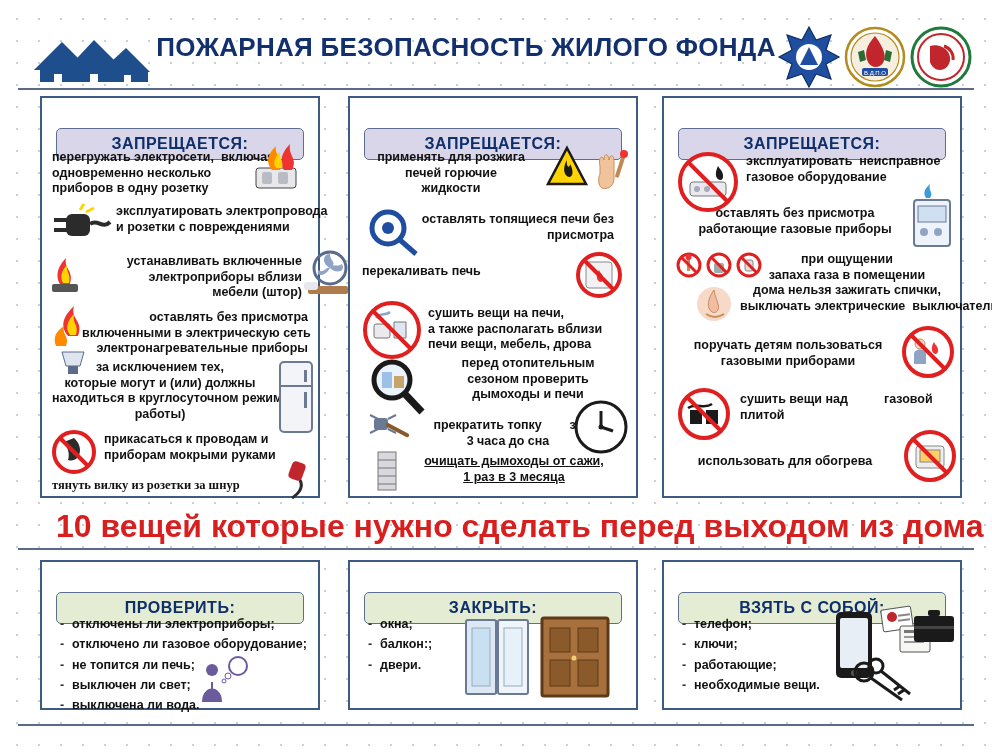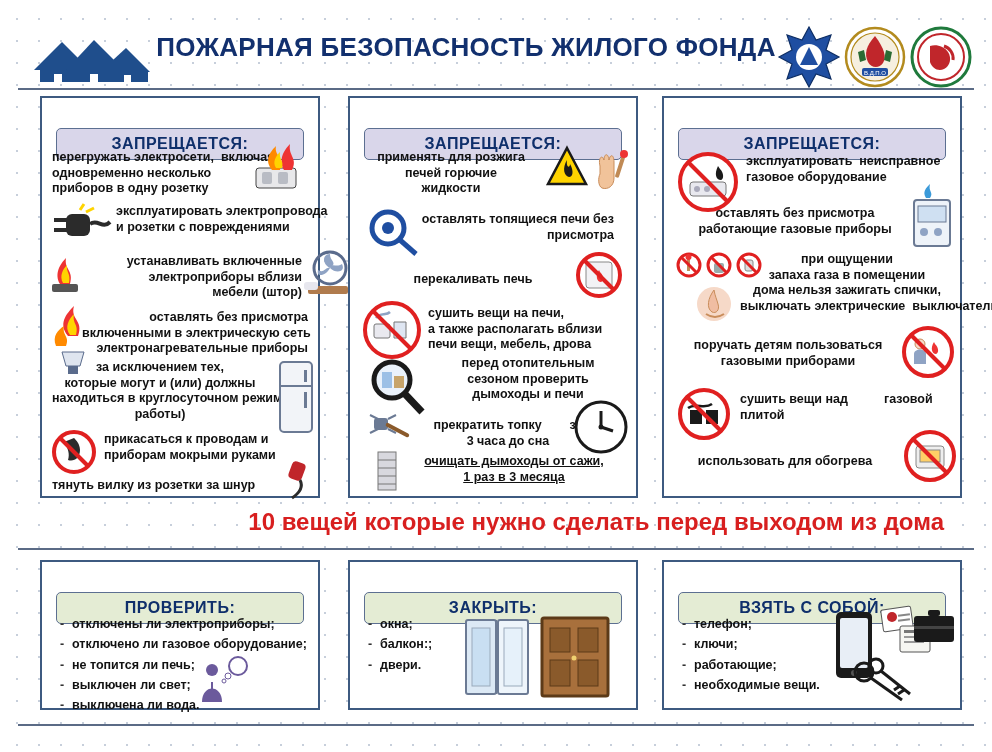--- a/index.html
+++ b/index.html
@@ -77,23 +77,23 @@
   .ptxt{
     position:absolute;
     font-size:12.5px;
     color:#111;
     line-height:1.25;
     font-weight:bold;
   }
 
   
   .mid-title{
-    position:absolute;left:24px;top:508px;width:920px;
+    position:absolute;left:56px;top:508px;width:920px;
     text-align:right;
-    font-size:24px;font-weight:bold;color:#d81f1f;
+    font-size:32px;font-weight:bold;color:#d81f1f;
     white-space:nowrap;
   }
   .hr-mid{position:absolute;left:18px;top:548px;width:956px;height:2px;background:#5b6b86;}
 
   
   .b1{left:40px;top:560px;width:280px;height:150px;}
   .b2{left:348px;top:560px;width:290px;height:150px;}
   .b3{left:662px;top:560px;width:300px;height:150px;}
 
   .bullets{
@@ -234,21 +234,21 @@
 
     <div class="ic" style="left:8px;top:330px;">
       <svg width="48" height="48" viewBox="0 0 48 48">
         <circle cx="24" cy="24" r="20" fill="#fff" stroke="#e02020" stroke-width="4"></circle>
         <path d="M14,14 C18,20 20,26 18,32 C24,34 30,30 30,22 C30,16 26,12 24,10" fill="#2b2b2b"></path>
         <line x1="9" y1="9" x2="39" y2="39" stroke="#e02020" stroke-width="4"></line>
       </svg>
     </div>
     <div class="ptxt" style="left:62px;top:334px;width:206px;">прикасаться&nbsp;к&nbsp;проводам&nbsp;и<br>приборам&nbsp;мокрыми&nbsp;руками</div>
 
-    <div class="ptxt" style="left:10px;top:380px;width:238px;">тянуть вилку из розетки за шнур</div>
+    <div class="ptxt" style="left:10px;top:380px;width:238px;font-family:Liberation Serif, serif;">тянуть вилку из розетки за шнур</div>
     <div class="ic" style="left:236px;top:358px;">
       <svg width="40" height="46" viewBox="0 0 40 46">
         <rect x="12" y="6" width="14" height="18" rx="4" fill="#c0262b" transform="rotate(20 19 15)"></rect>
         <path d="M22,24 C26,32 20,38 14,42" stroke="#2b2b2b" stroke-width="3" fill="none"></path>
       </svg>
     </div>
   </div>
 
   <div class="panel p2">
     <div class="band">ЗАПРЕЩАЕТСЯ:</div>
@@ -270,21 +270,21 @@
 
     <div class="ic" style="left:14px;top:104px;">
       <svg width="56" height="54" viewBox="0 0 56 54">
         <circle cx="24" cy="26" r="16" fill="none" stroke="#1f4ea1" stroke-width="5"></circle>
         <circle cx="24" cy="26" r="6" fill="#1f4ea1"></circle>
         <line x1="36" y1="38" x2="52" y2="52" stroke="#1f4ea1" stroke-width="5"></line>
       </svg>
     </div>
     <div class="ptxt" style="left:66px;top:114px;width:198px;text-align:right;">оставлять&nbsp;топящиеся&nbsp;печи&nbsp;без<br>присмотра</div>
 
-    <div class="ptxt" style="left:12px;top:166px;width:222px;text-align:center;margin-top:8px;">перекаливать печь</div>
+    <div class="ptxt" style="left:12px;top:166px;width:222px;">перекаливать печь</div>
     <div class="ic" style="left:224px;top:152px;">
       <svg width="50" height="50" viewBox="0 0 50 50">
         <circle cx="25" cy="25" r="21" fill="#fff" stroke="#e02020" stroke-width="4"></circle>
         <rect x="12" y="12" width="26" height="26" rx="3" fill="#f2f2f5" stroke="#888"></rect>
         <path d="M25,20 C21,26 23,32 27,32 C30,31 30,26 26,22 Z" fill="#e33"></path>
         <line x1="10" y1="10" x2="40" y2="40" stroke="#e02020" stroke-width="4"></line>
       </svg>
     </div>
 
     <div class="ic" style="left:10px;top:200px;">

